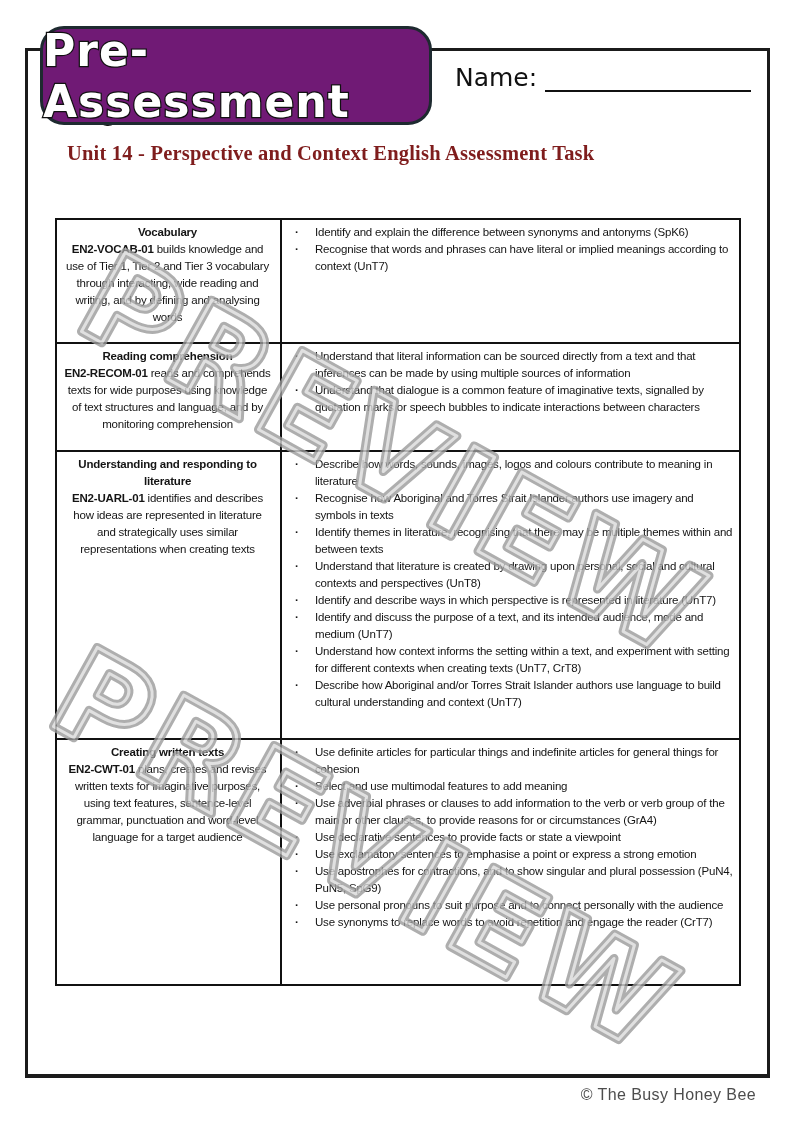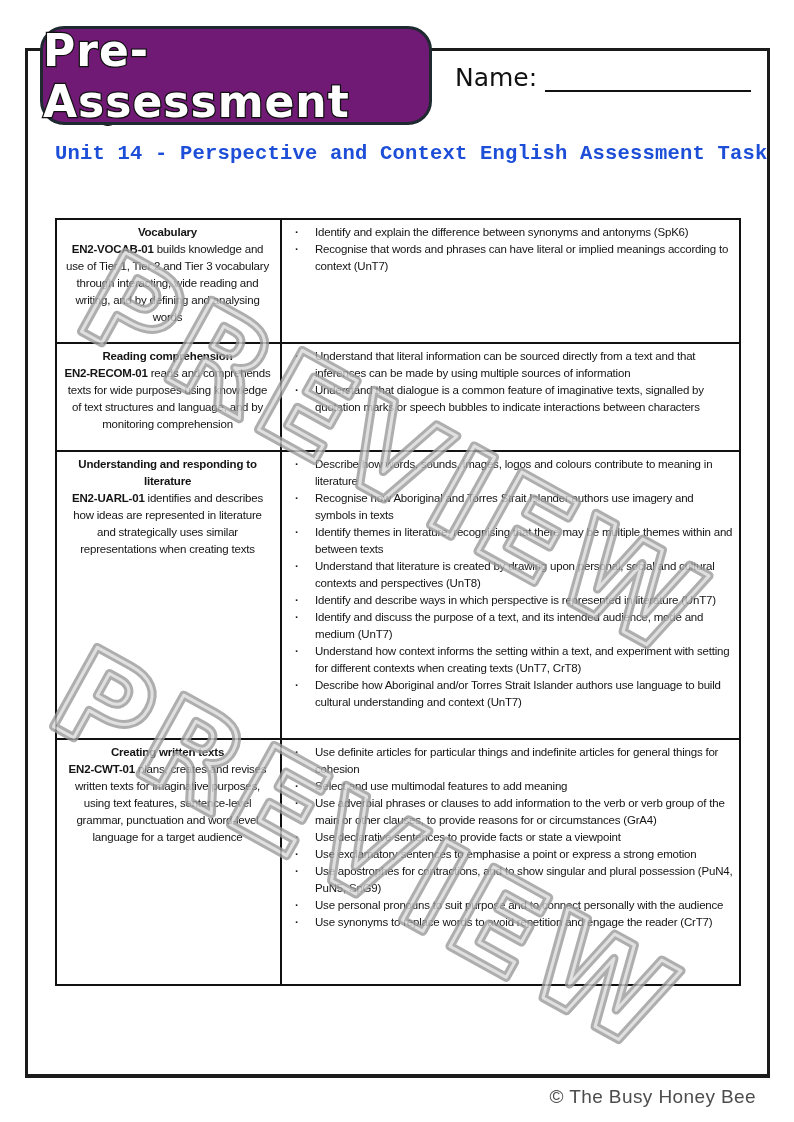--- a/index.html
+++ b/index.html
@@ -30,23 +30,23 @@
   }
   .name-line {
     display:inline-block; width:206px; height:30px; border-bottom:2.5px solid #111;
   }
   .h-stage {
     position:absolute; left:57px; top:100px;
     font-family:"DejaVu Sans", sans-serif; font-weight:bold; font-size:23px;
     letter-spacing:0.3px; color:#111; white-space:nowrap;
   }
   .h-unit {
-    position:absolute; left:55px; top:142px;
-    font-family:Liberation Mono, monospace; font-weight:bold; font-size:20.5px;
-    letter-spacing:0.2px; color:#1d4ed8; white-space:nowrap;
+    position:absolute; left:67px; top:142px;
+    font-family:Liberation Serif, serif; font-weight:bold; font-size:20.5px;
+    letter-spacing:0.2px; color:#7f1d1d; white-space:nowrap;
   }
   .intro {
     position:absolute; left:57px; top:184px;
     font-family:"DejaVu Sans", sans-serif; font-size:19px; color:#1c1c1c; white-space:nowrap;
   }
   table.outcomes {
     position:absolute; left:55px; top:218px; width:686px;
     border-collapse:collapse; table-layout:fixed; z-index:2;
   }
   table.outcomes td {
@@ -70,21 +70,21 @@
   .wm1 { left:128px; top:220px; }
   .wm2 { left:100px; top:615px; }
   .wm-outer, .wm-inner {
     font-family:"DejaVu Sans", sans-serif; font-weight:bold; font-size:124px;
     letter-spacing:8px; fill:none; stroke-linejoin:round;
   }
   .wm-outer { stroke:#9a9a9a; stroke-width:9; }
   .wm-inner { stroke:#d9d9d9; stroke-width:3; }
   .footer-credit {
     position:absolute; right:38px; top:1086px;
-    font-size:19px; letter-spacing:0.4px; color:#4d4d4d; white-space:nowrap;
+    font-size:16px; letter-spacing:0.4px; color:#4d4d4d; white-space:nowrap;
   }
 </style>
 </head>
 <body>
 
 <div class="page">
 
   <div class="page-border"></div>
 
   <div class="badge">

